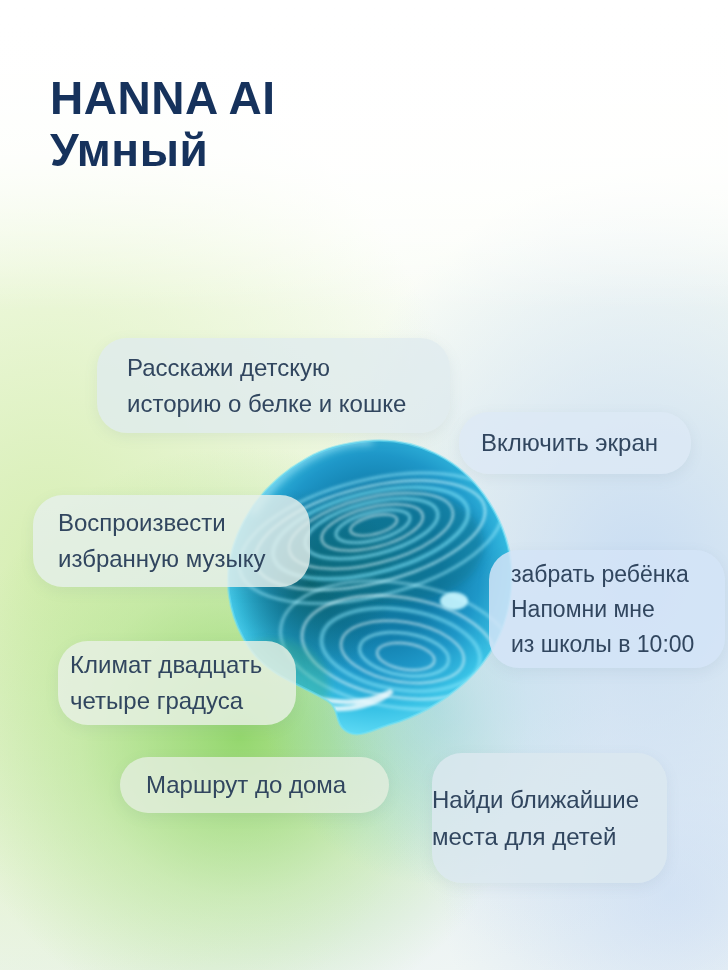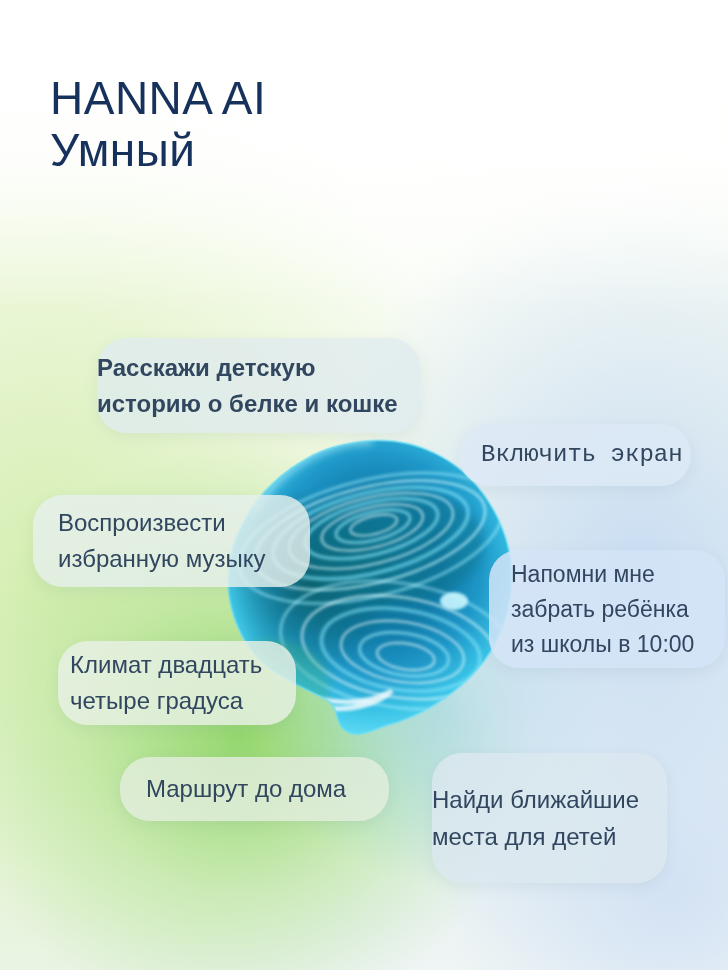--- a/index.html
+++ b/index.html
@@ -14,35 +14,35 @@
       linear-gradient(180deg,#ffffff 0%,rgba(255,255,255,0.85) 16%,rgba(255,255,255,0) 32%),
       radial-gradient(46% 42% at 88% 60%, rgba(198,219,243,0.95) 0%, rgba(209,226,245,0.55) 55%, rgba(220,232,246,0) 100%),
       radial-gradient(42% 30% at 92% 92%, rgba(205,222,244,0.8) 0%, rgba(215,230,246,0) 75%),
       radial-gradient(34% 26% at 60% 73%, rgba(110,200,215,0.55) 0%, rgba(150,212,228,0) 70%),
       radial-gradient(40% 30% at 33% 76%, rgba(134,210,92,0.85) 0%, rgba(160,221,120,0.4) 55%, rgba(182,229,152,0) 100%),
       radial-gradient(60% 55% at 6% 58%, rgba(213,238,176,0.95) 0%, rgba(226,243,198,0.55) 60%, rgba(238,248,222,0) 100%),
       linear-gradient(165deg,#ffffff 0%,#fcfef9 28%,#f0f7ec 55%,#eef5ef 72%,#ecf3f3 88%,#f2f7f5 100%);
   }
   .title{
     position:absolute;left:50px;top:72px;
-    color:#16325c;font-weight:400;font-size:46px;line-height:52px;letter-spacing:0.5px;
+    color:#16325c;font-weight:700;font-size:46px;line-height:52px;letter-spacing:0.5px;
   }
   .title .ln{display:block;white-space:nowrap;}
   .bubble{
     position:absolute;display:flex;flex-direction:column;justify-content:center;
     border-radius:30px;color:#31465f;font-size:24px;line-height:36px;
     box-shadow:0 4px 14px rgba(100,130,150,0.10);
   }
   .bubble .ln{display:block;white-space:nowrap;}
-  .b1{left:97px;top:338px;width:323px;height:95px;background:rgba(223,234,238,0.78);font-weight:bold;}
-  .b2{left:459px;top:424px;width:210px;height:62px;padding-left:22px;background:rgba(220,232,245,0.80);font-family:Liberation Mono, monospace;}
+  .b1{left:97px;top:338px;width:323px;height:95px;padding-left:30px;background:rgba(223,234,238,0.78);}
+  .b2{left:459px;top:412px;width:210px;height:62px;padding-left:22px;background:rgba(220,232,245,0.80);}
   .b3{left:33px;top:495px;width:252px;height:92px;padding-left:25px;background:rgba(229,239,235,0.82);justify-content:center;}
   .b4{left:489px;top:550px;width:214px;height:118px;padding-left:22px;background:rgba(211,228,247,0.85);font-size:23px;line-height:35px;}
   .b5{left:58px;top:641px;width:226px;height:84px;padding-left:12px;background:rgba(232,240,229,0.82);}
-  .b6{left:120px;top:757px;width:243px;height:64px;padding-left:26px;background:rgba(227,237,223,0.80);}
+  .b6{left:120px;top:757px;width:243px;height:56px;padding-left:26px;background:rgba(227,237,223,0.80);}
   .b7{left:432px;top:753px;width:235px;height:130px;background:rgba(219,231,239,0.85);line-height:37px;}
   .orb{position:absolute;left:222px;top:433px;width:292px;height:306px;}
 </style>
 </head>
 <body>
 
 <div class="canvas">
 
   <div class="title">
     <span class="ln">HANNA AI</span>
@@ -118,22 +118,22 @@
   <div class="bubble b2">
     <span class="ln">Включить экран</span>
   </div>
 
   <div class="bubble b3">
     <span class="ln">Воспроизвести</span>
     <span class="ln">избранную музыку</span>
   </div>
 
   <div class="bubble b4">
+    <span class="ln">забрать ребёнка</span>
     <span class="ln">Напомни мне</span>
-    <span class="ln">забрать ребёнка</span>
     <span class="ln">из школы в 10:00</span>
   </div>
 
   <div class="bubble b5">
     <span class="ln">Климат двадцать</span>
     <span class="ln">четыре градуса</span>
   </div>
 
   <div class="bubble b6">
     <span class="ln">Маршрут до дома</span>

